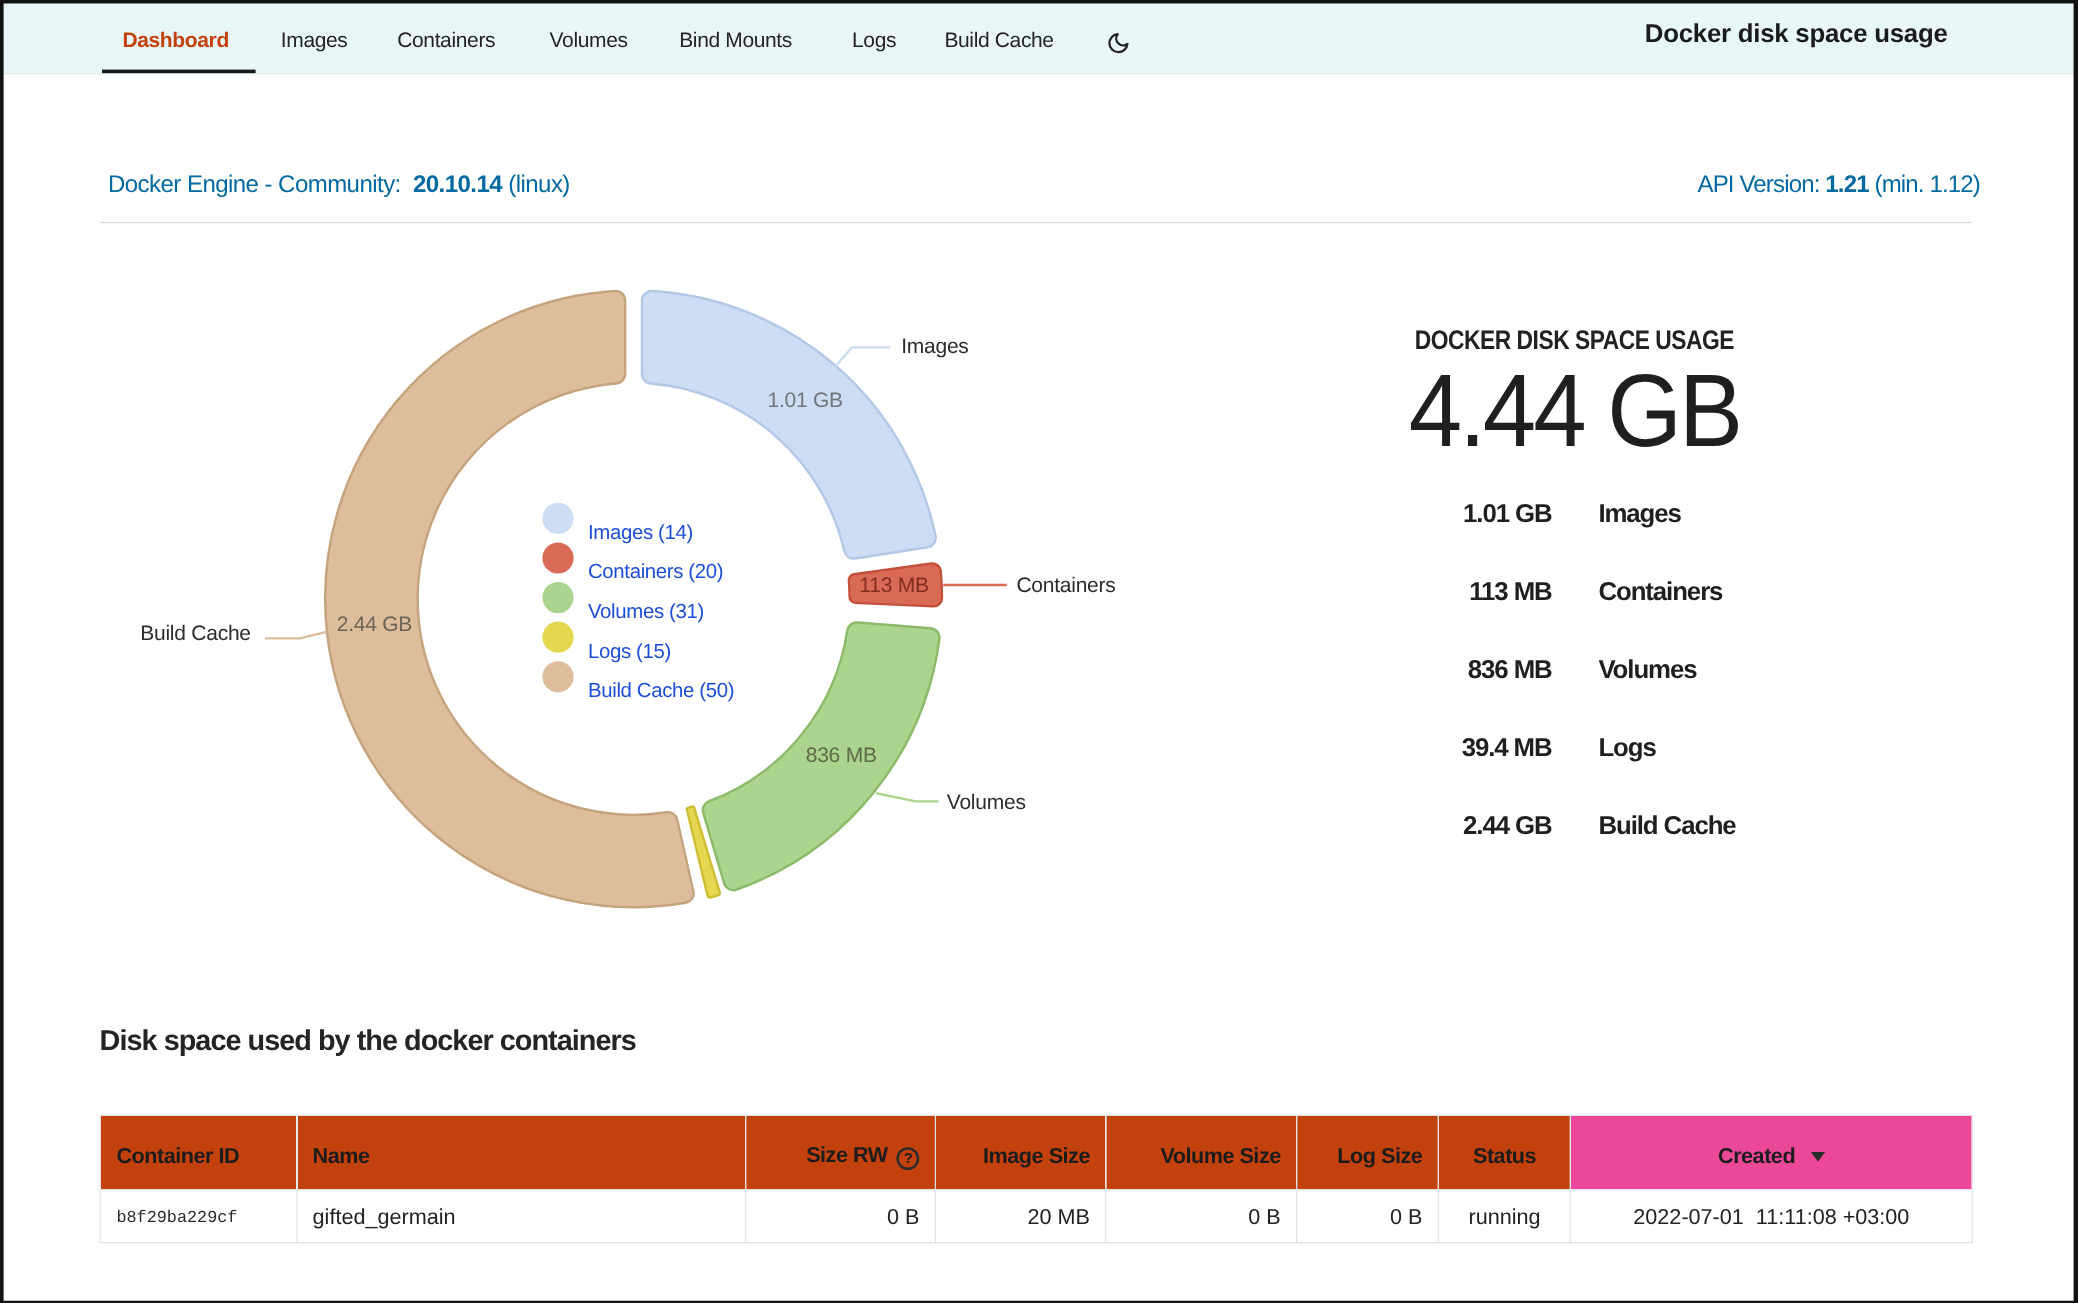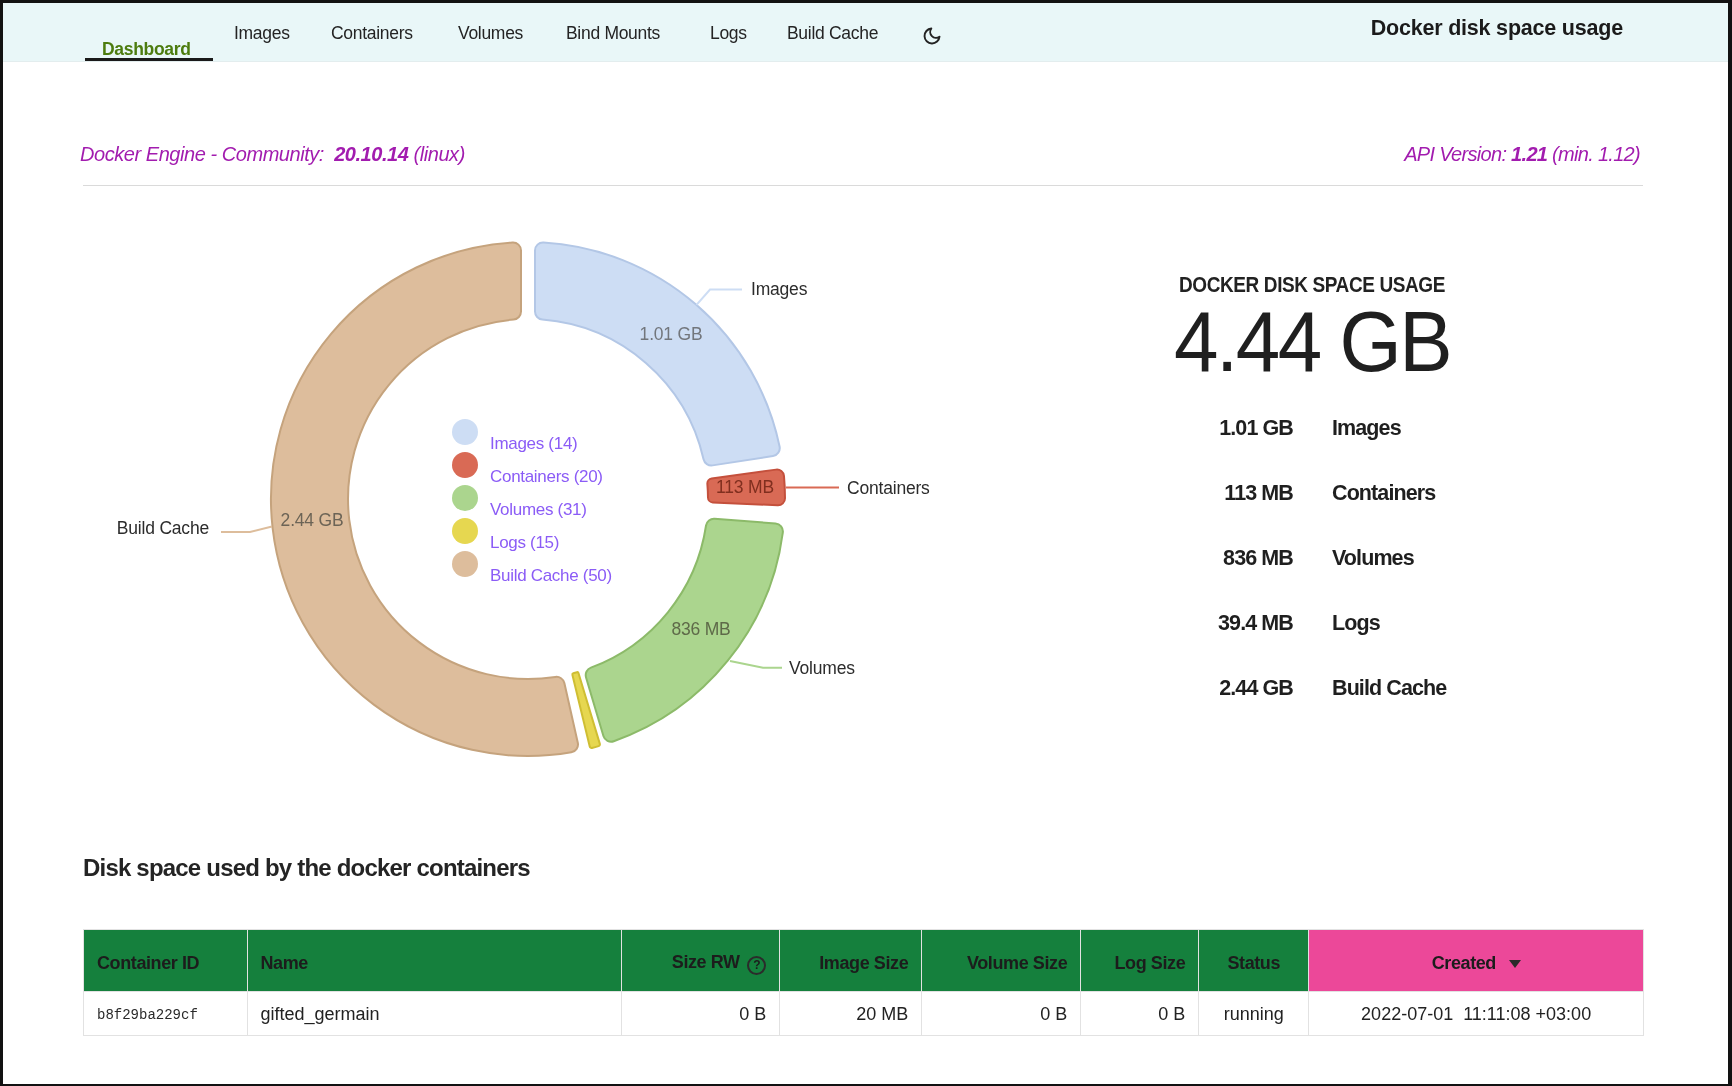--- a/index.html
+++ b/index.html
@@ -1,41 +1,41 @@
 <!DOCTYPE html>
 <html><head>
 <meta charset="utf-8">
 <style>
 html,body{margin:0;padding:0;background:#fff;width:1732px;height:1086px;overflow:hidden;}
 body{font-family:"Liberation Sans",sans-serif;color:#1d1d1d;position:relative;}
 .frame{position:absolute;left:0;top:0;width:1732px;height:1086px;border:3px solid #121212;border-right-width:4px;border-bottom-width:2.5px;box-sizing:border-box;z-index:50;pointer-events:none;}
 .nav{position:absolute;left:0;top:0;width:1732px;height:62px;background:#e9f7f8;border-bottom:1px solid #e3edee;box-sizing:border-box;}
 .tab{position:absolute;top:23px;font-size:17.5px;letter-spacing:-0.3px;color:#242424;white-space:nowrap;}
-.tab.active{font-weight:bold;color:#4d7c0f;margin-top:16px;}
+.tab.active{font-weight:bold;color:#c2410c;}
 .underline{position:absolute;left:85px;top:57.8px;width:128px;height:3.4px;background:#1a1a1a;}
 .navtitle{position:absolute;top:16px;right:109px;font-size:21.5px;font-weight:bold;letter-spacing:-0.2px;color:#1b1b1b;}
 
-.inforow{position:absolute;left:80px;top:143px;width:1560px;font-size:20px;color:#a21caf;letter-spacing:-0.45px;font-style:italic;}
+.inforow{position:absolute;left:90px;top:143px;width:1560px;font-size:20px;color:#0369a1;letter-spacing:-0.45px;}
 .inforow .right{float:right;}
 .hr1{position:absolute;left:83px;top:185px;width:1560px;height:1px;background:#dadada;}
 .chart{position:absolute;left:0;top:0;}
 .legend{position:absolute;left:452px;top:416px;}
 .legrow{height:32.8px;display:flex;align-items:center;}
 .legdot{width:26px;height:26px;border-radius:50%;margin-right:12px;flex:none;}
-.legtxt{font-size:17px;color:#8b5cf6;letter-spacing:-0.3px;margin-top:24px;}
+.legtxt{font-size:17px;color:#1d4ed8;letter-spacing:-0.3px;margin-top:24px;}
 .stats{position:absolute;left:1092px;top:272px;width:440px;text-align:center;}
 .stats h3{margin:0;font-size:19px;font-weight:bold;letter-spacing:-0.4px;color:#222;transform:scaleY(1.18);transform-origin:50% 0;}
 .big{font-size:80px;letter-spacing:-2.5px;color:#1f1f1f;margin-top:-1px;transform:scaleY(1.075);transform-origin:50% 0;}
 .srow{position:absolute;width:440px;left:1092px;height:28px;}
 .sval{position:absolute;right:239px;top:0;font-size:21.5px;font-weight:bold;letter-spacing:-0.9px;color:#1f1f1f;}
 .slab{position:absolute;left:240px;top:0;font-size:21.5px;font-weight:bold;letter-spacing:-0.9px;color:#1f1f1f;}
 .h2{position:absolute;left:83px;top:854px;font-size:24px;font-weight:bold;letter-spacing:-0.8px;color:#242424;}
 table.tbl{position:absolute;left:83px;top:929px;width:1560px;border-collapse:collapse;table-layout:fixed;font-size:18px;color:#222;}
 .tbl th,.tbl td{border:1px solid #e2e2e2;padding:0 13px;white-space:nowrap;overflow:hidden;}
-.tbl th{height:55px;padding-top:6px;background:#15803d;font-size:18px;letter-spacing:-0.4px;color:#1c1c1c;}
+.tbl th{height:55px;padding-top:6px;background:#c2410c;font-size:18px;letter-spacing:-0.4px;color:#1c1c1c;}
 .tbl td{height:41px;padding-top:7px;}
 .tbl tr:last-child td{padding-top:2px;}
 .tbl .num{text-align:right;}
 .tbl .ctr{text-align:center;}
 .tbl .lft{text-align:left;}
 .mono{font-family:"Liberation Mono",monospace;font-size:14px;color:#2a2a2a;}
 .qm{display:inline-block;width:15px;height:15px;border:2px solid #2b2b2b;border-radius:50%;font-size:12px;line-height:15px;text-align:center;font-weight:bold;vertical-align:-1px;margin-left:3px;}
 .caret{display:inline-block;width:0;height:0;border-left:6.5px solid transparent;border-right:6.5px solid transparent;border-top:8px solid #2a2a2a;vertical-align:1px;margin-left:8px;}
 </style>
 </head>

